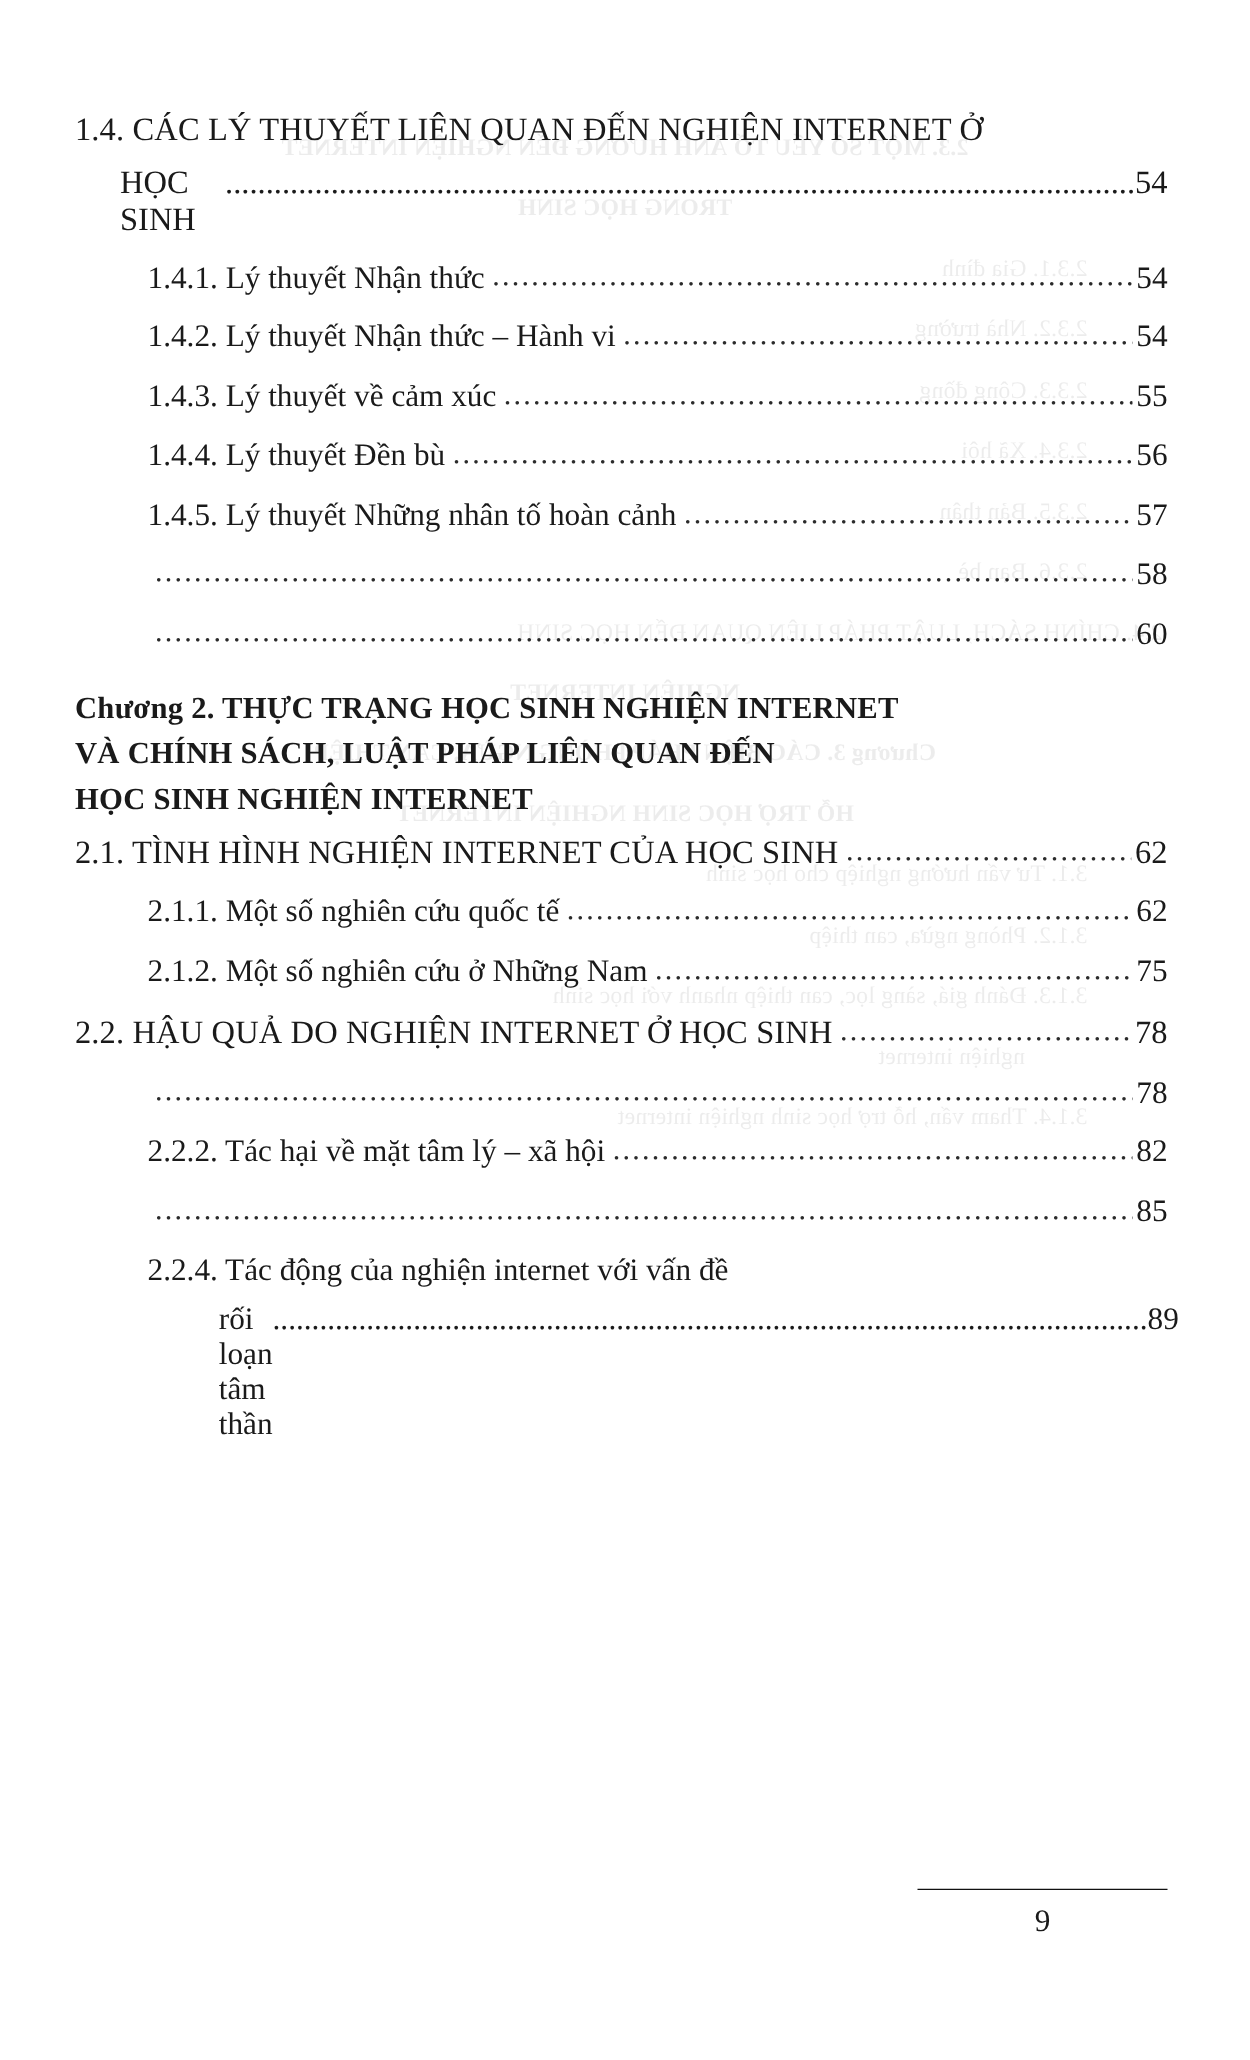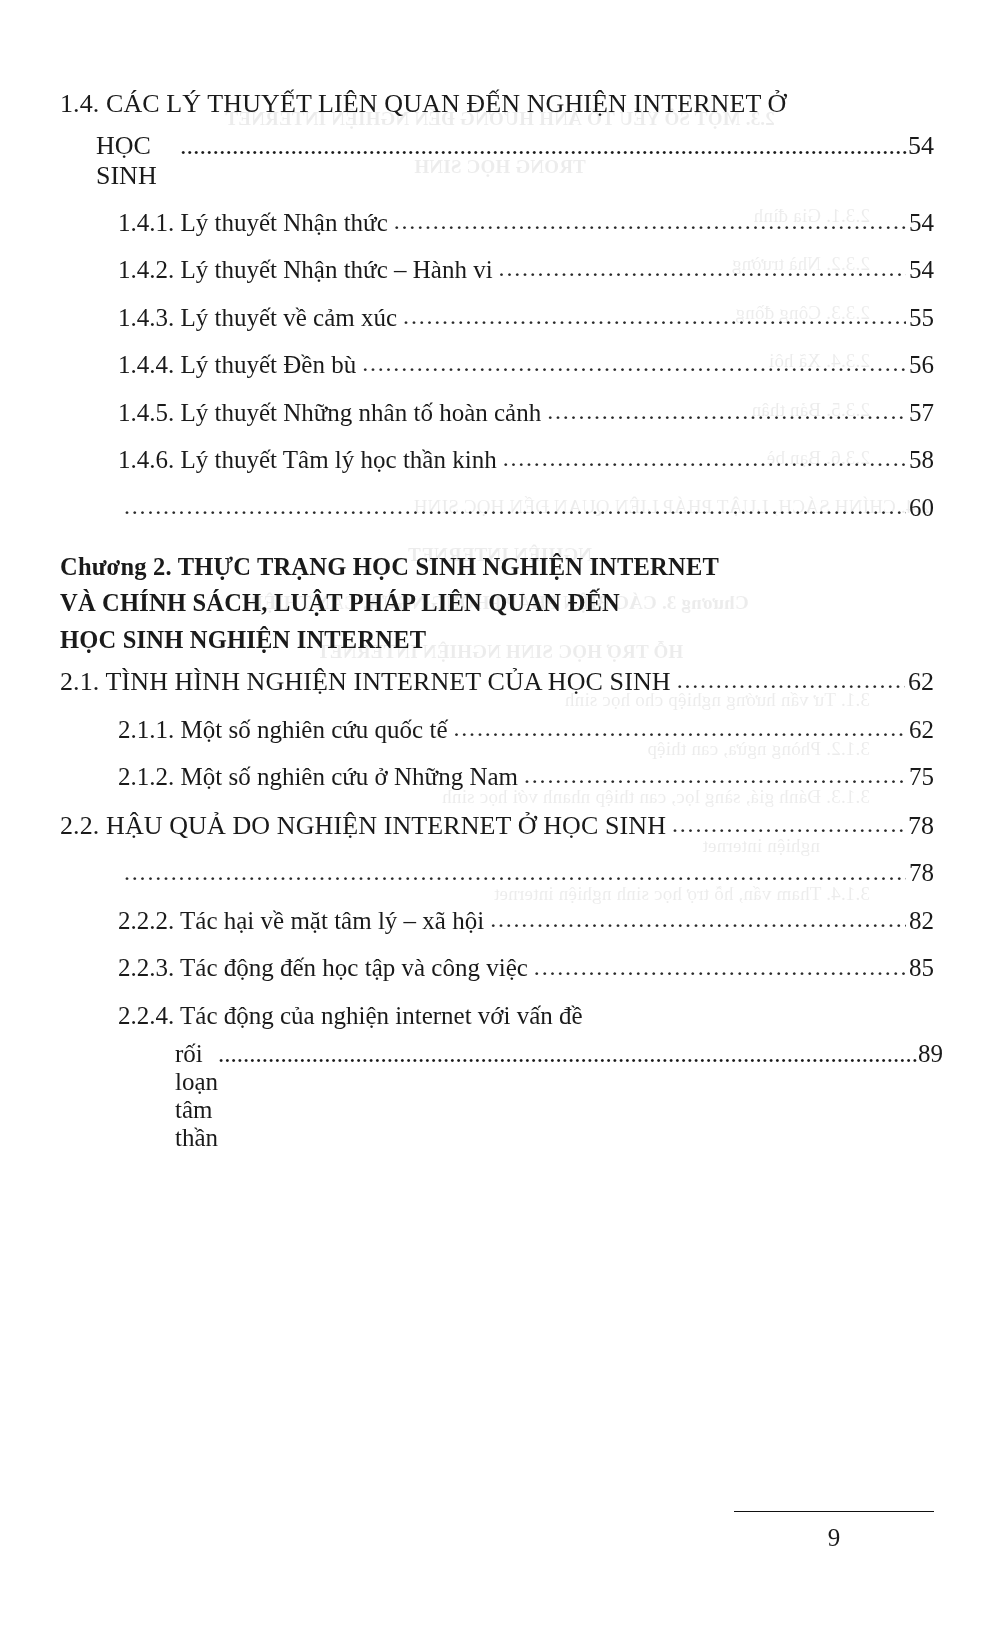--- a/index.html
+++ b/index.html
@@ -166,21 +166,20 @@
     <span class="txt">1.4.4. Lý thuyết Đền bù</span>
     <span class="dots">................................................................................................................</span>
     <span class="pg">56</span>
   </div>
   <div class="toc-line lvl2">
     <span class="txt">1.4.5. Lý thuyết Những nhân tố hoàn cảnh</span>
     <span class="dots">................................................................................................................</span>
     <span class="pg">57</span>
   </div>
   <div class="toc-line lvl2">
-    <span class="txt">1.4.6. Lý thuyết Tâm lý học thần kinh</span>
     <span class="dots">................................................................................................................</span>
     <span class="pg">58</span>
   </div>
   <div class="toc-line lvl2">
     <span class="dots">................................................................................................................</span>
     <span class="pg">60</span>
   </div>
 
   <div class="chapter">
     <span class="l1">Chương 2. THỰC TRẠNG HỌC SINH NGHIỆN INTERNET</span>
@@ -212,21 +211,20 @@
   <div class="toc-line lvl2">
     <span class="dots">................................................................................................................</span>
     <span class="pg">78</span>
   </div>
   <div class="toc-line lvl2">
     <span class="txt">2.2.2. Tác hại về mặt tâm lý – xã hội</span>
     <span class="dots">................................................................................................................</span>
     <span class="pg">82</span>
   </div>
   <div class="toc-line lvl2">
-    <span class="txt">2.2.3. Tác động đến học tập và công việc</span>
     <span class="dots">................................................................................................................</span>
     <span class="pg">85</span>
   </div>
 
   <div class="toc-line lvl2">
     <span class="txt">2.2.4. Tác động của nghiện internet với vấn đề</span>
   </div>
   <div class="wrap2b">
     <span class="txt">rối loạn tâm thần</span>
     <span class="dots">................................................................................................................</span>

